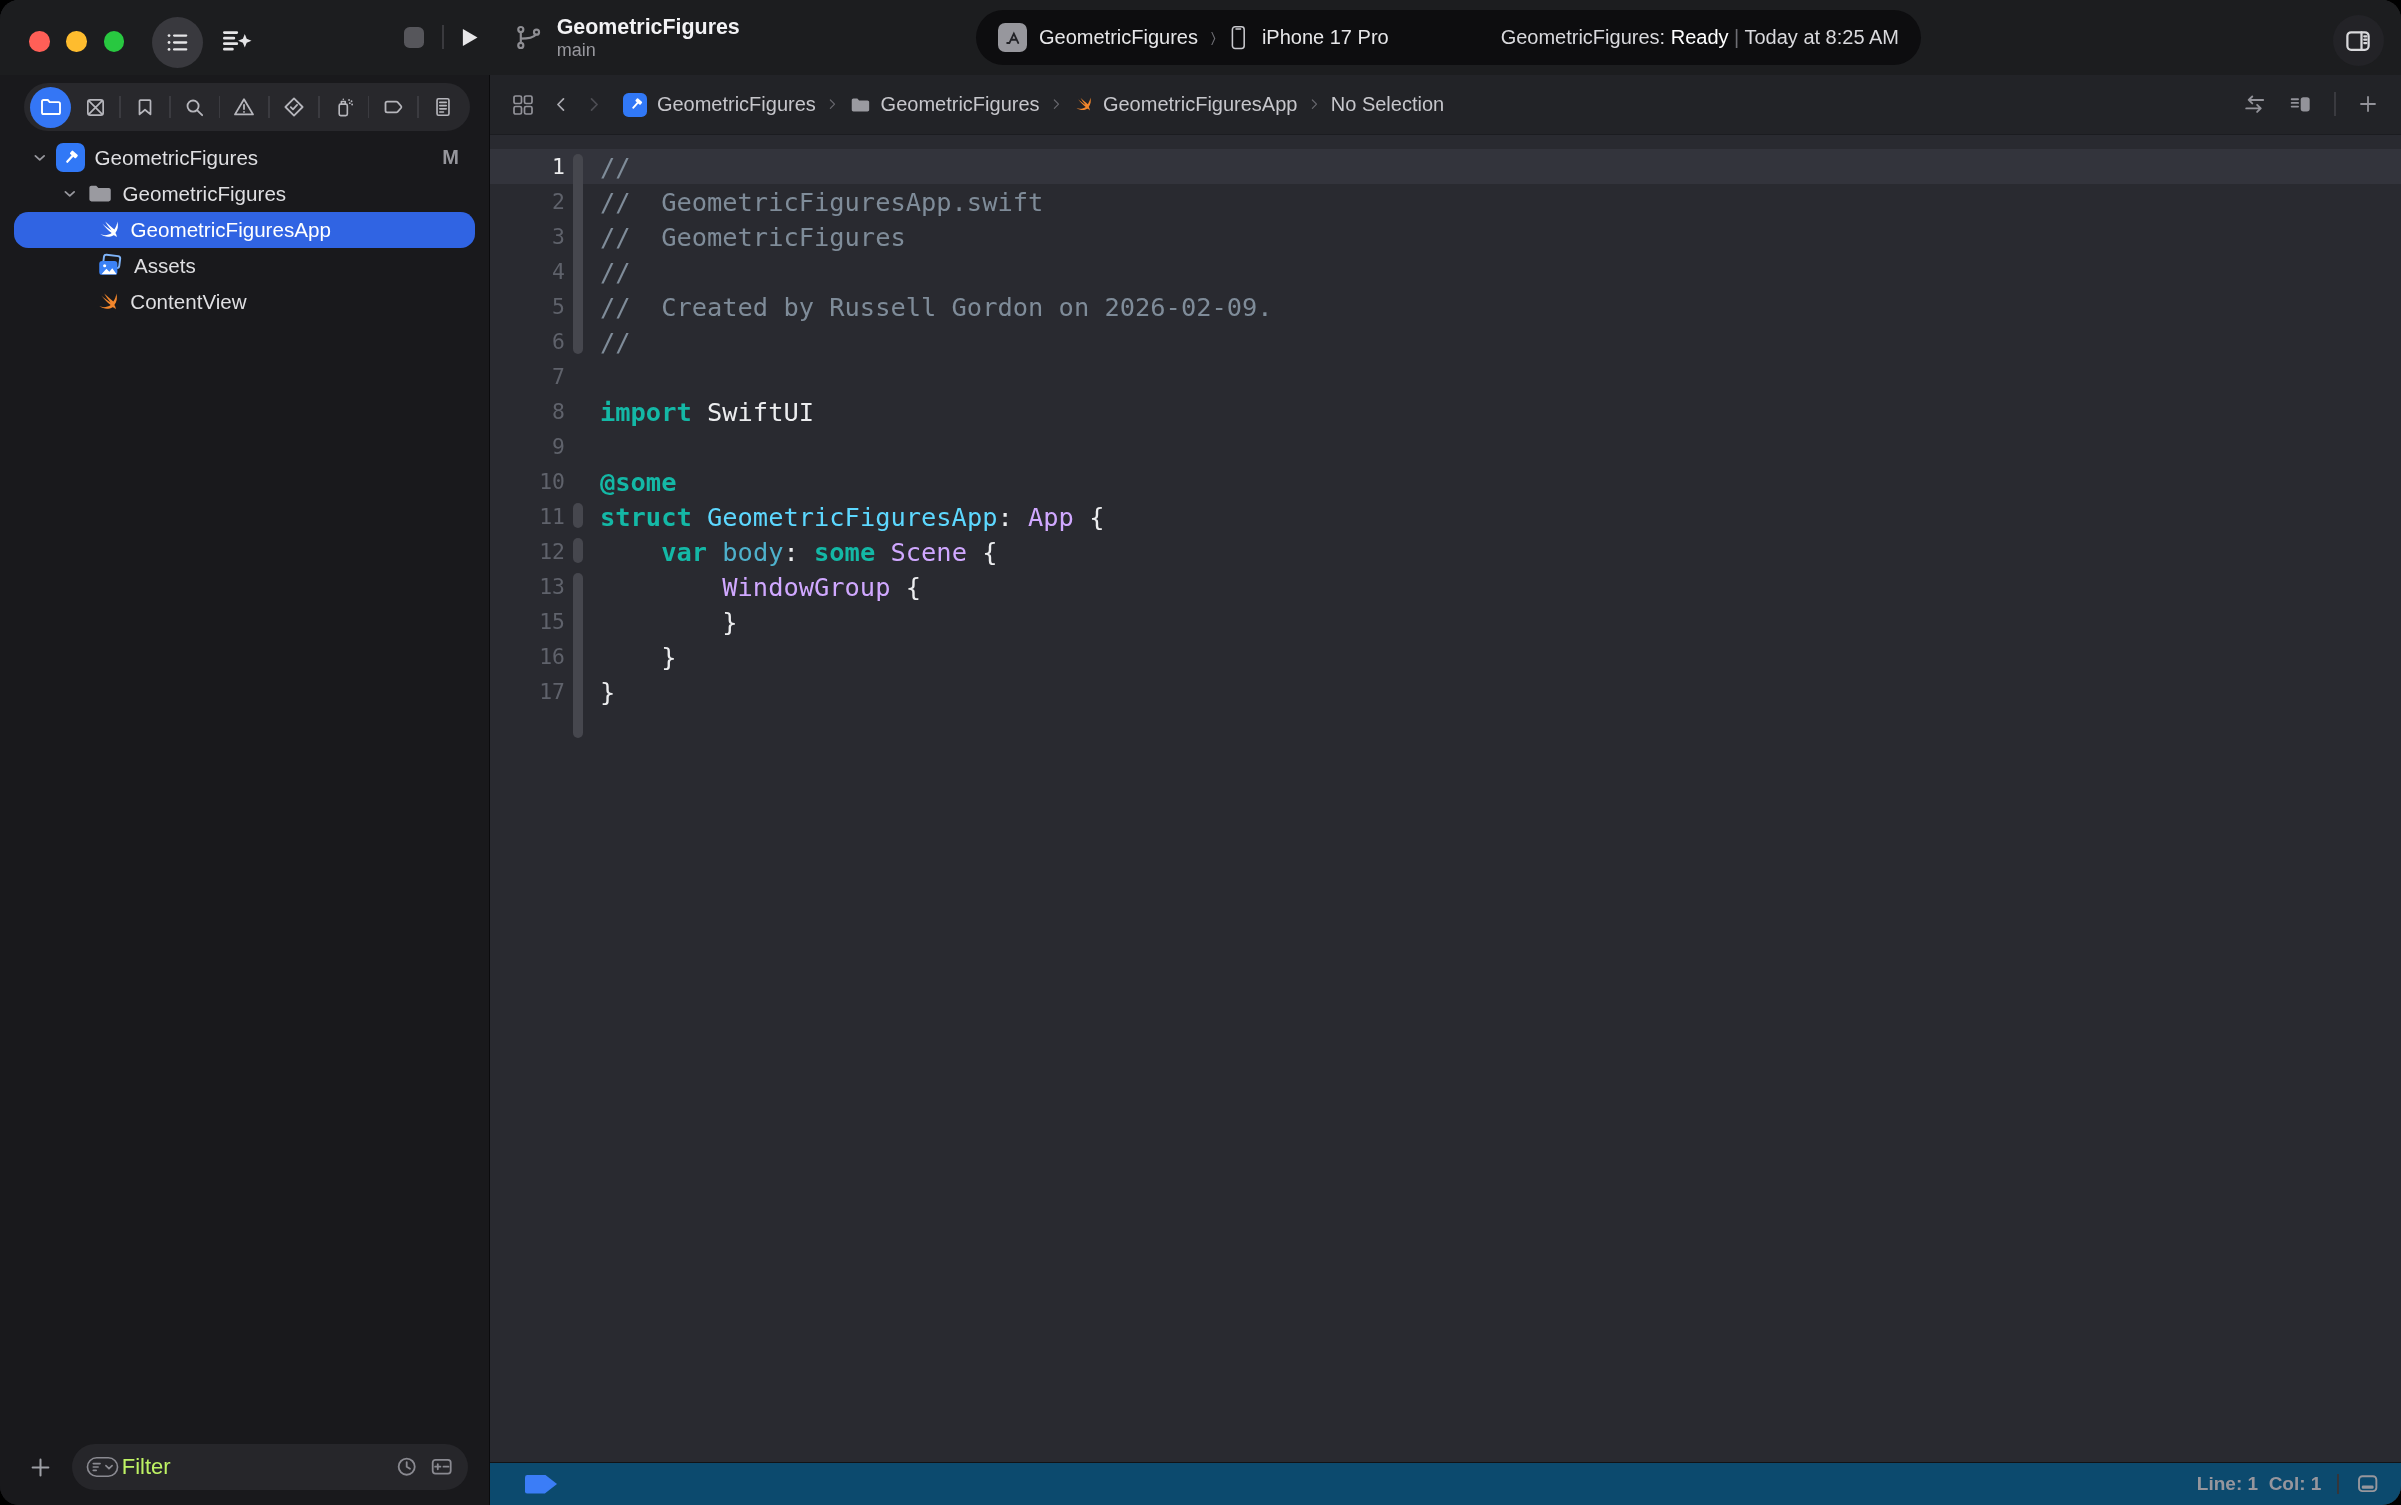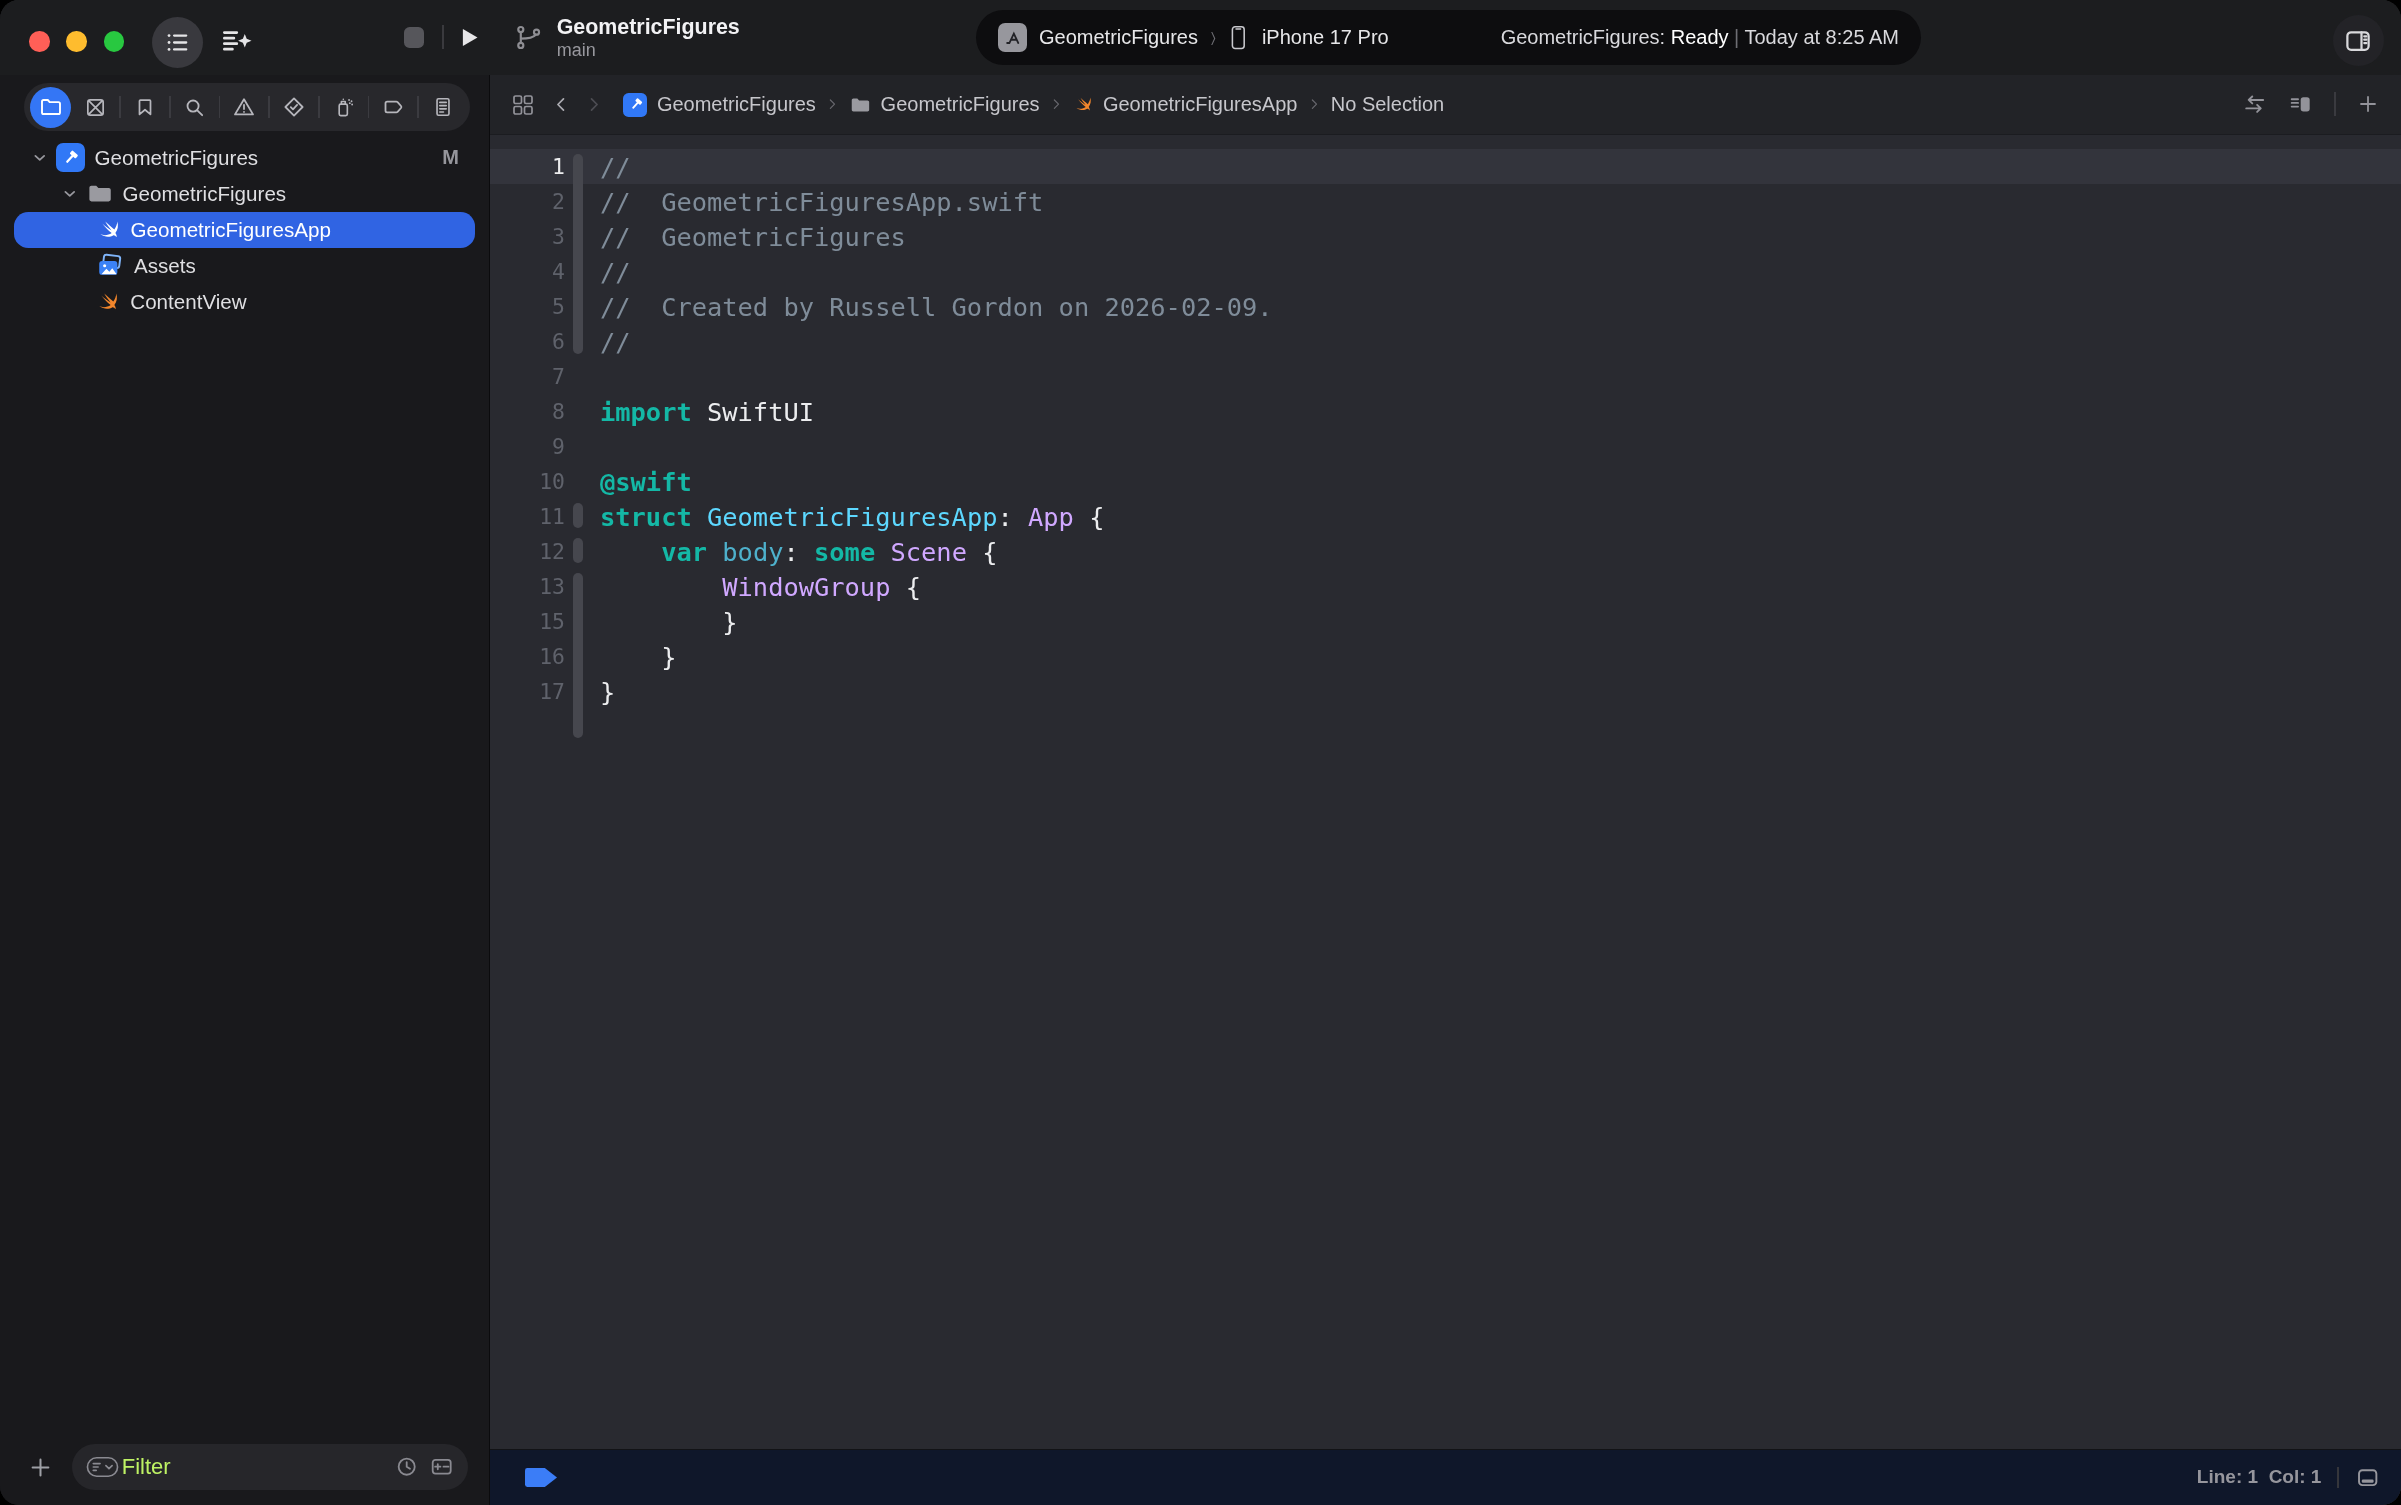--- a/index.html
+++ b/index.html
@@ -93,21 +93,21 @@
   .tk-p  { color:#ECEDEF; }
   .tk-c  { color:#7F8C99; }
   .tk-k  { color:#14b8a6; font-weight:bold; }
   .tk-td { color:#5DD8FF; }
   .tk-pd { color:#4EB1CC; }
   .tk-ft { color:#D0A8FF; }
   .tk-pt { color:#9EF1DD; }
   .ribbon { position:absolute; left:83px; width:10.3px; background:#46474E; border-radius:5.6px; }
 
   
-  .editor-status { height:56px; background:#0f172a; border-top:0.8px solid #121316; display:flex; align-items:center; }
+  .editor-status { height:43px; background:#0c4a6e; border-top:0.8px solid #121316; display:flex; align-items:center; }
   .bp-tag { margin-left:35px; width:32px; height:19px; background:#3B7DF7; border-radius:2.4px;
     clip-path: polygon(0 0, 62% 0, 100% 50%, 62% 100%, 0 100%); }
   .es-right { margin-left:auto; margin-right:20.6px; display:flex; align-items:center; gap:16px; }
   .linecol { font-size:19px; font-weight:600; color:#96969D; white-space:pre; }
   .es-div { width:1.6px; height:20.6px; background:#35363B; }
   .es-ic { color:#97979D; display:flex; }
   svg { display:block; }
 </style>
 </head>
 <body>
@@ -502,21 +502,21 @@
             <div class="cl">
               <span class="ln">8</span>
               <span class="ct"><span class="tk-k">import</span><span class="tk-p"> SwiftUI</span></span>
             </div>
             <div class="cl">
               <span class="ln">9</span>
               <span class="ct"></span>
             </div>
             <div class="cl">
               <span class="ln">10</span>
-              <span class="ct"><span class="tk-k">@swift</span></span>
+              <span class="ct"><span class="tk-k">@some</span></span>
             </div>
             <div class="cl">
               <span class="ln">11</span>
               <span class="ct"><span class="tk-k">struct</span><span class="tk-p"> </span><span class="tk-td">GeometricFiguresApp</span><span class="tk-p">: </span><span class="tk-ft">App</span><span class="tk-p"> {</span></span>
             </div>
             <div class="cl">
               <span class="ln">12</span>
               <span class="ct"><span class="tk-p">    </span><span class="tk-k">var</span><span class="tk-p"> </span><span class="tk-pd">body</span><span class="tk-p">: </span><span class="tk-k">some</span><span class="tk-p"> </span><span class="tk-ft">Scene</span><span class="tk-p"> {</span></span>
             </div>
             <div class="cl">

